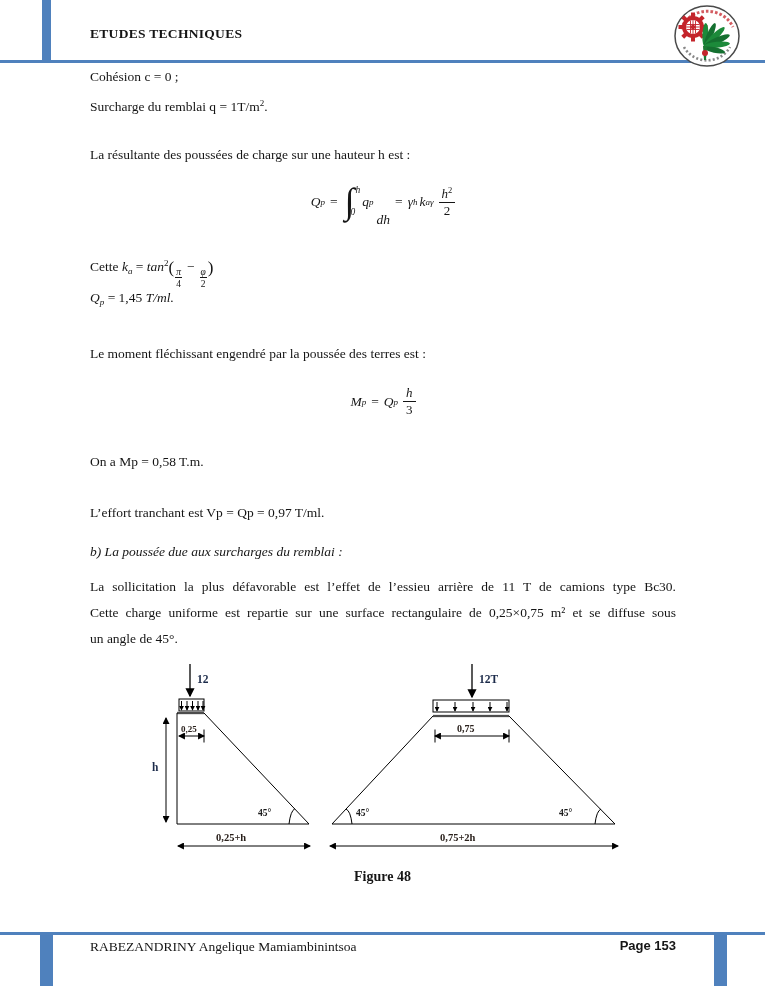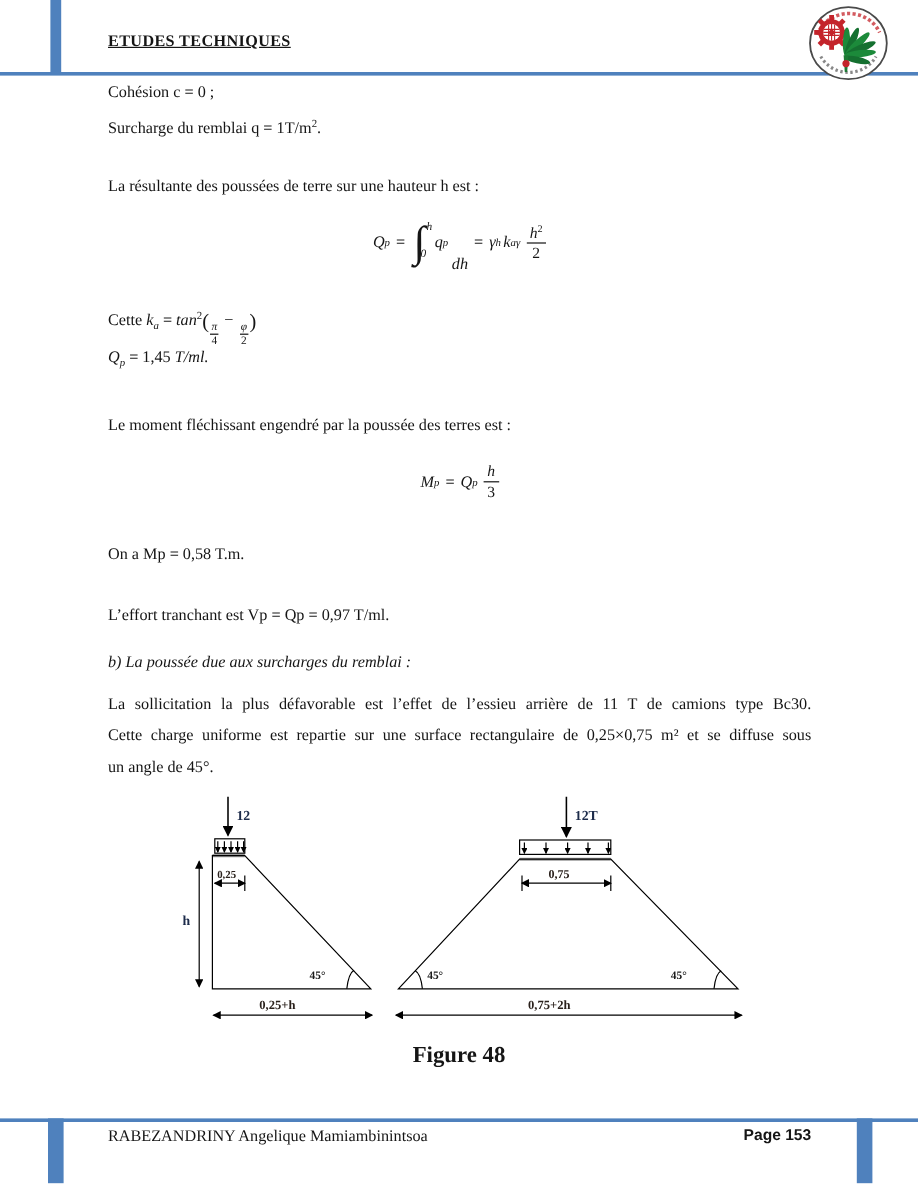--- a/index.html
+++ b/index.html
@@ -8,21 +8,21 @@
     font-family:"Liberation Serif", serif;color:#151515;
   }
   
   .vbar{position:absolute;background:#4F81BD;}
   .tl-bar{left:42px;top:0;width:9px;height:60px;}
   .bl-bar{left:40px;top:932px;width:13px;height:54px;}
   .br-bar{left:714px;top:932px;width:13px;height:54px;}
   .rule{position:absolute;left:0;width:765px;height:3px;background:#4F81BD;}
   .header-rule{top:60px;}
   .footer-rule{top:932px;}
-  .header-title{position:absolute;left:90px;top:26px;font-weight:bold;font-size:13.5px;letter-spacing:.3px;text-decoration:underline;}
+  .header-title{position:absolute;left:90px;top:26px;font-weight:bold;font-size:13.5px;letter-spacing:.3px;}
   .logo{position:absolute;left:672px;top:5px;width:70px;height:64px;z-index:3;}
   .footer-author{position:absolute;left:90px;top:939px;font-size:13.5px;text-align:center;}
   .footer-page{position:absolute;right:89px;top:938px;font-family:"Liberation Sans",sans-serif;font-weight:bold;font-size:13px;}
   
   .p{position:absolute;left:90px;width:586px;font-size:13.5px;line-height:16px;}
   .just{text-align:justify;text-align-last:justify;}
   .it{font-style:italic;}
   .supc{font-size:9px;vertical-align:5px;}
   
   .formula{display:flex;justify-content:center;align-items:center;}
@@ -38,21 +38,21 @@
   .frac{display:inline-flex;flex-direction:column;align-items:center;font-size:13px;line-height:1.15;margin-left:5px;vertical-align:middle;}
   .frac .num{border-bottom:1.2px solid #151515;padding:0 3px;}
   .frac .den{padding-top:1px;}
   .sfrac{display:inline-flex;flex-direction:column;align-items:center;font-size:9.5px;line-height:1.1;vertical-align:-4px;margin:0 1px;}
   .sfrac .n{border-bottom:1px solid #151515;padding:0 1px;font-style:italic;}
   .sfrac .d{padding-top:0.5px;}
   .bigp{font-size:17px;vertical-align:-2px;}
   .dh{font-style:italic;margin-left:3px;margin-top:36px;}
   
   .figure-svg{position:absolute;left:140px;top:658px;}
-  .fig-caption{position:absolute;left:0;top:869px;width:765px;display:flex;justify-content:center;gap:26px;font-weight:bold;font-size:19px;}
+  .fig-caption{position:absolute;left:0;top:869px;width:765px;display:flex;justify-content:center;gap:26px;font-weight:bold;font-size:14px;}
   svg text{font-family:"Liberation Serif",serif;font-weight:bold;}
 </style>
 </head>
 <body>
 
 <div>
 
   <div class="vbar tl-bar"></div>
   <div class="rule header-rule"></div>
   <div class="header-title">ETUDES TECHNIQUES</div>
@@ -95,21 +95,21 @@
       </g>
       <path d="M31 41 L35 41 L34 55 L32 55 Z" fill="#1C7A34"></path>
       <circle cx="33" cy="48" r="3" fill="#C4242B"></circle>
     </svg>
   </div>
 
   <div class="p" style="top:69px">Cohésion c = 0 ;</div>
 
   <div class="p" style="top:95px"><span>Surcharge du remblai q = 1T/m</span><span class="supc">2</span><span>.</span></div>
 
-  <div class="p" style="top:147px">La résultante des poussées de terre sur une hauteur h est :</div>
+  <div class="p" style="top:147px">La résultante des poussées de charge sur une hauteur h est :</div>
 
   <div class="p formula" style="top:176px;height:52px">
     <span class="mvar">Q</span>
       <span class="sb">p</span>
     <span class="mop">=</span>
     <span class="intwrap">
       <span class="intsign">∫</span>
       <span class="intb">
           <span class="up">h</span>
           <span class="lo">0</span>

